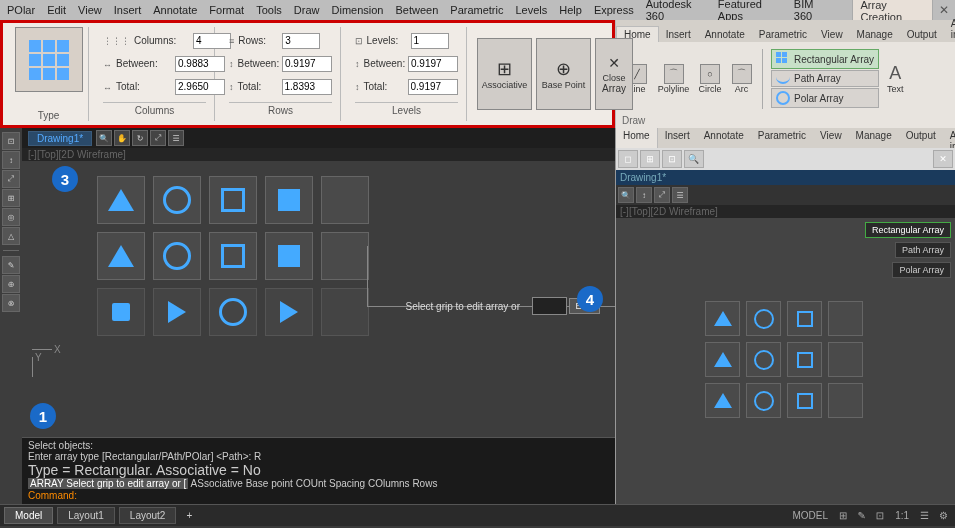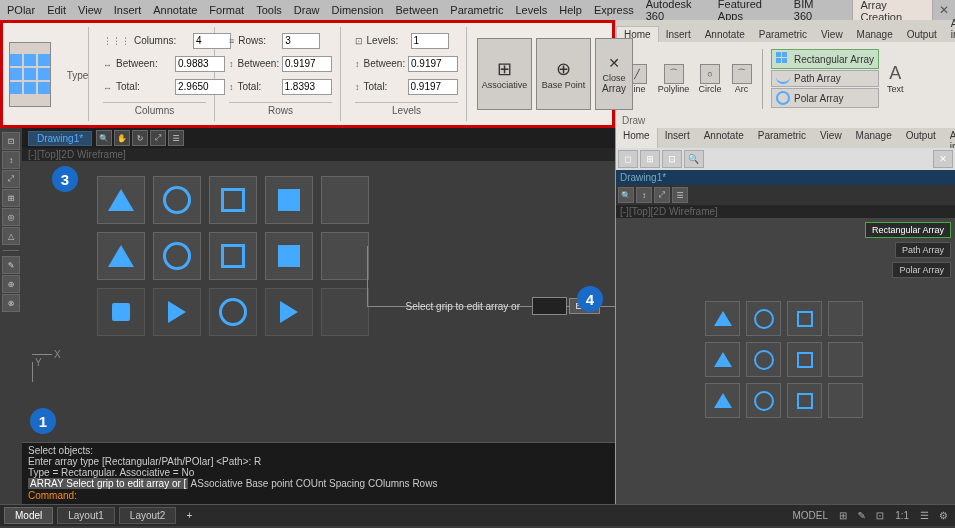--- a/index.html
+++ b/index.html
@@ -33,21 +33,21 @@
   <span style="color:#222;font-size:11px;padding:0 5px;cursor:pointer;">BIM 360</span>
   <span style="flex:1;"></span>
   <span style="background:#e8e0d8;color:#333;font-size:11px;padding:2px 8px;border:1px solid #aaa;border-bottom:none;">Array Creation</span>
   <span style="color:#555;font-size:12px;padding:0 4px;cursor:pointer;">✕</span>
 </div>
 
 <div style="background:#e8e4df; height:108px; position:relative; border-bottom:2px solid #aaa;">
 
   <div style="position:absolute; left:0; top:0; width:615px; height:108px; border:3px solid #cc0000; background:#f0ebe6; z-index:2; display:flex; align-items:stretch; padding:4px 6px; gap:6px;">
 
-    <div style="display:flex; align-items:center; justify-content:center; padding:0 8px; border-right:1px solid #bbb; min-width:80px;gap:16px;">
+    <div style="display:flex; flex-direction:column; align-items:center; justify-content:center; padding:0 8px; border-right:1px solid #bbb; min-width:80px;gap:16px;">
       <div style="width:68px;height:65px;background:#d8d0c8;border:1px solid #888;display:flex;flex-direction:column;align-items:center;justify-content:center;cursor:pointer;">
         <div style="display:grid;grid-template-columns:repeat(3,12px);grid-template-rows:repeat(3,12px);gap:2px;">
           <div style="background:#5af;"></div>
             <div style="background:#5af;"></div>
             <div style="background:#5af;"></div>
           <div style="background:#5af;"></div>
             <div style="background:#5af;"></div>
             <div style="background:#5af;"></div>
           <div style="background:#5af;"></div>
             <div style="background:#5af;"></div>
@@ -306,21 +306,21 @@
         <div style="display:flex;align-items:center;margin-top:2px;">
           <div style="width:1px;height:20px;background:#888;"></div>
           <span style="margin-left:2px;margin-top:-20px;">Y</span>
         </div>
       </div>
     </div>
 
     <div style="background:#1a1a1a;border-top:1px solid #555;padding:2px 6px;">
       <div style="color:#ccc;font-size:10px;">Select objects:</div>
       <div style="color:#ccc;font-size:10px;">Enter array type [Rectangular/PAth/POlar] &lt;Path&gt;: R</div>
-      <div style="color:#ccc;font-size:10px;">Type = Rectangular.  Associative = No</div>
+      <div style="color:#ccc;font-size:14px;">Type = Rectangular.  Associative = No</div>
       <div style="font-size:10px;">
         <span style="color:#fff;background:#555;padding:0 2px;">ARRAY Select grip to edit array or [</span>
         <span style="color:#ccc;">ASsociative Base point COUnt Spacing COlumns Rows</span>
       </div>
       <div style="display:flex;align-items:center;background:#1a1a1a;">
         <span style="color:#ff8c00;font-size:10px;">Command:</span>
         <input style="flex: 1 1 0%; background: rgb(26, 26, 26); border: none; color: rgb(255, 255, 255); font-size: 10px; outline: none; padding: 1px 4px;">
       </div>
     </div>
   </div>

